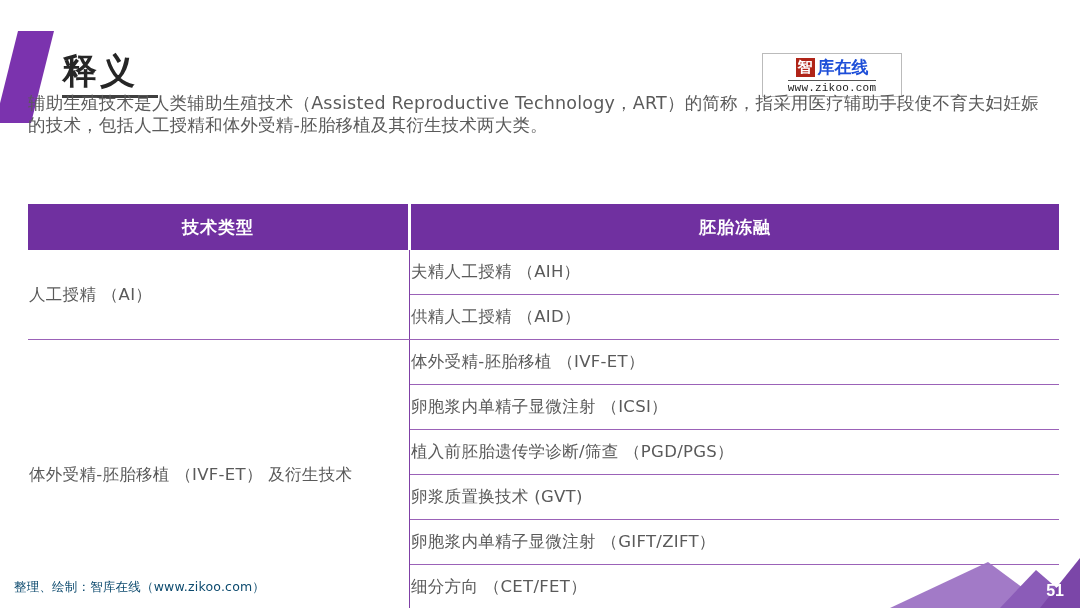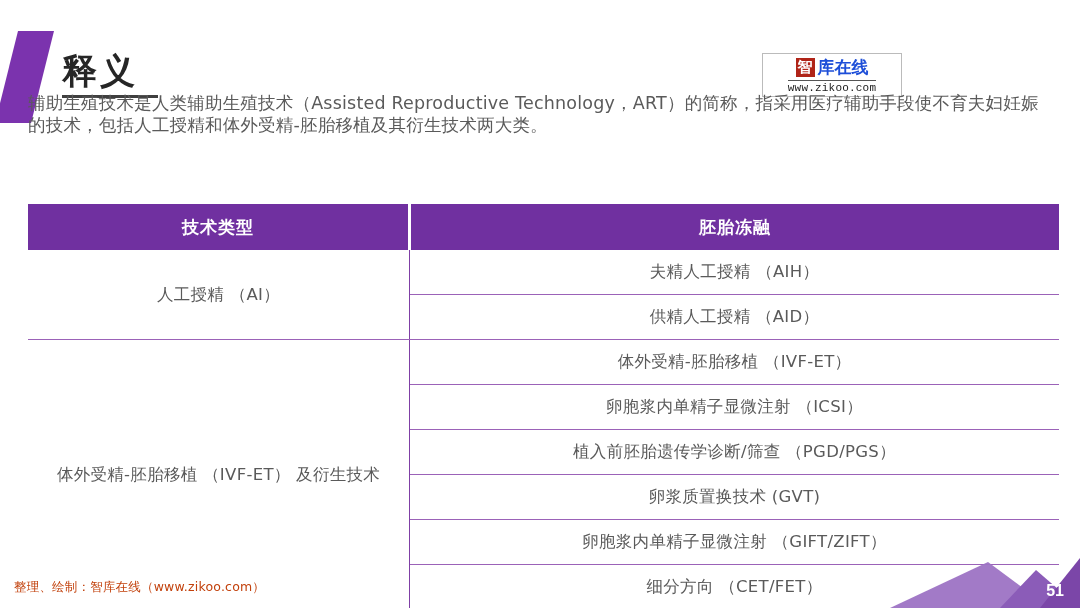--- a/index.html
+++ b/index.html
@@ -135,39 +135,39 @@
     height: 44px;
     letter-spacing: 1px;
     font-family: "DejaVu Sans", "Liberation Sans", sans-serif;
   }
   th.th-left { width: 378px; border-right: 3px solid #ffffff; }
   th.th-right { width: 646px; }
 
   table.art-table td {
     font-size: 16.5px;
     color: #5a5a5a;
-    text-align: center;
+    text-align: left;
     height: 42px;
     letter-spacing: 0.3px;
     border-bottom: 1.5px solid #9B62B8;
     font-family: "DejaVu Sans", "Liberation Sans", sans-serif;
   }
   td.cat-cell {
     border-right: 1.5px solid #7F3FA5;
     vertical-align: middle;
   }
   tr.last-row td { border-bottom: 2px solid #8A49AE; }
 
   
   .footer-note {
     position: absolute;
     left: 14px;
     bottom: 12px;
     font-size: 12.5px;
-    color: #c2410c;
+    color: #0c4a6e;
     letter-spacing: 0.2px;
     font-family: "DejaVu Sans", "Liberation Sans", sans-serif;
   }
   .corner-deco {
     position: absolute;
     right: 0;
     bottom: 0;
     width: 210px;
     height: 52px;
     overflow: hidden;

